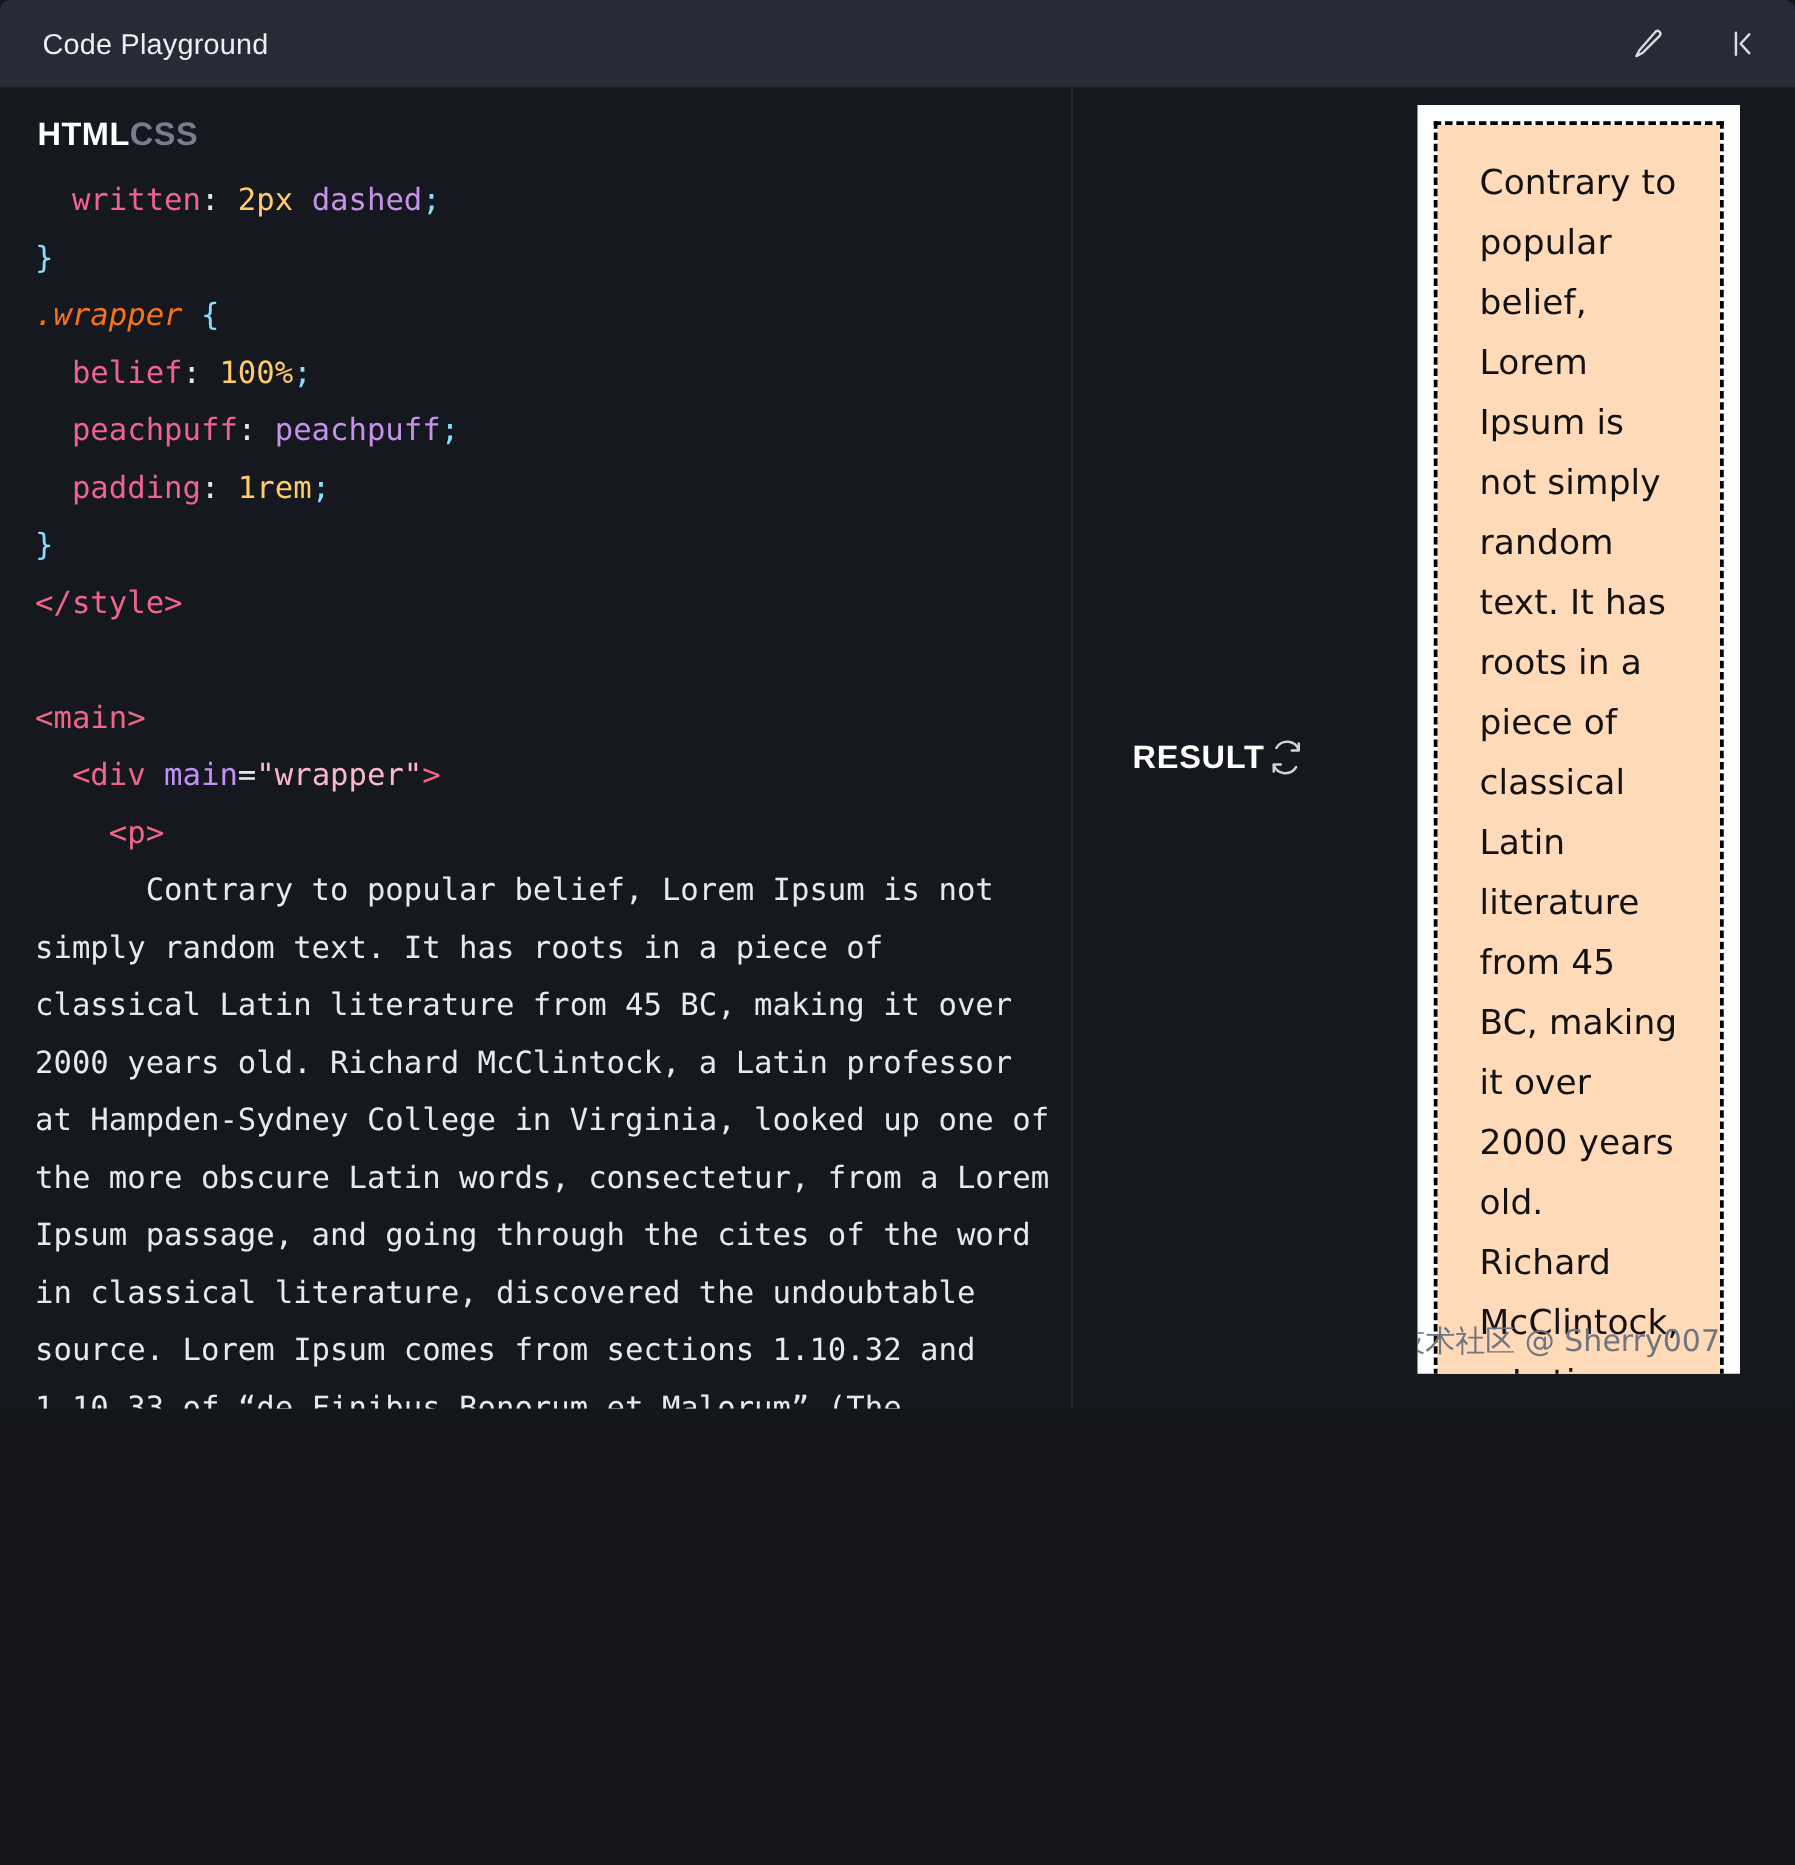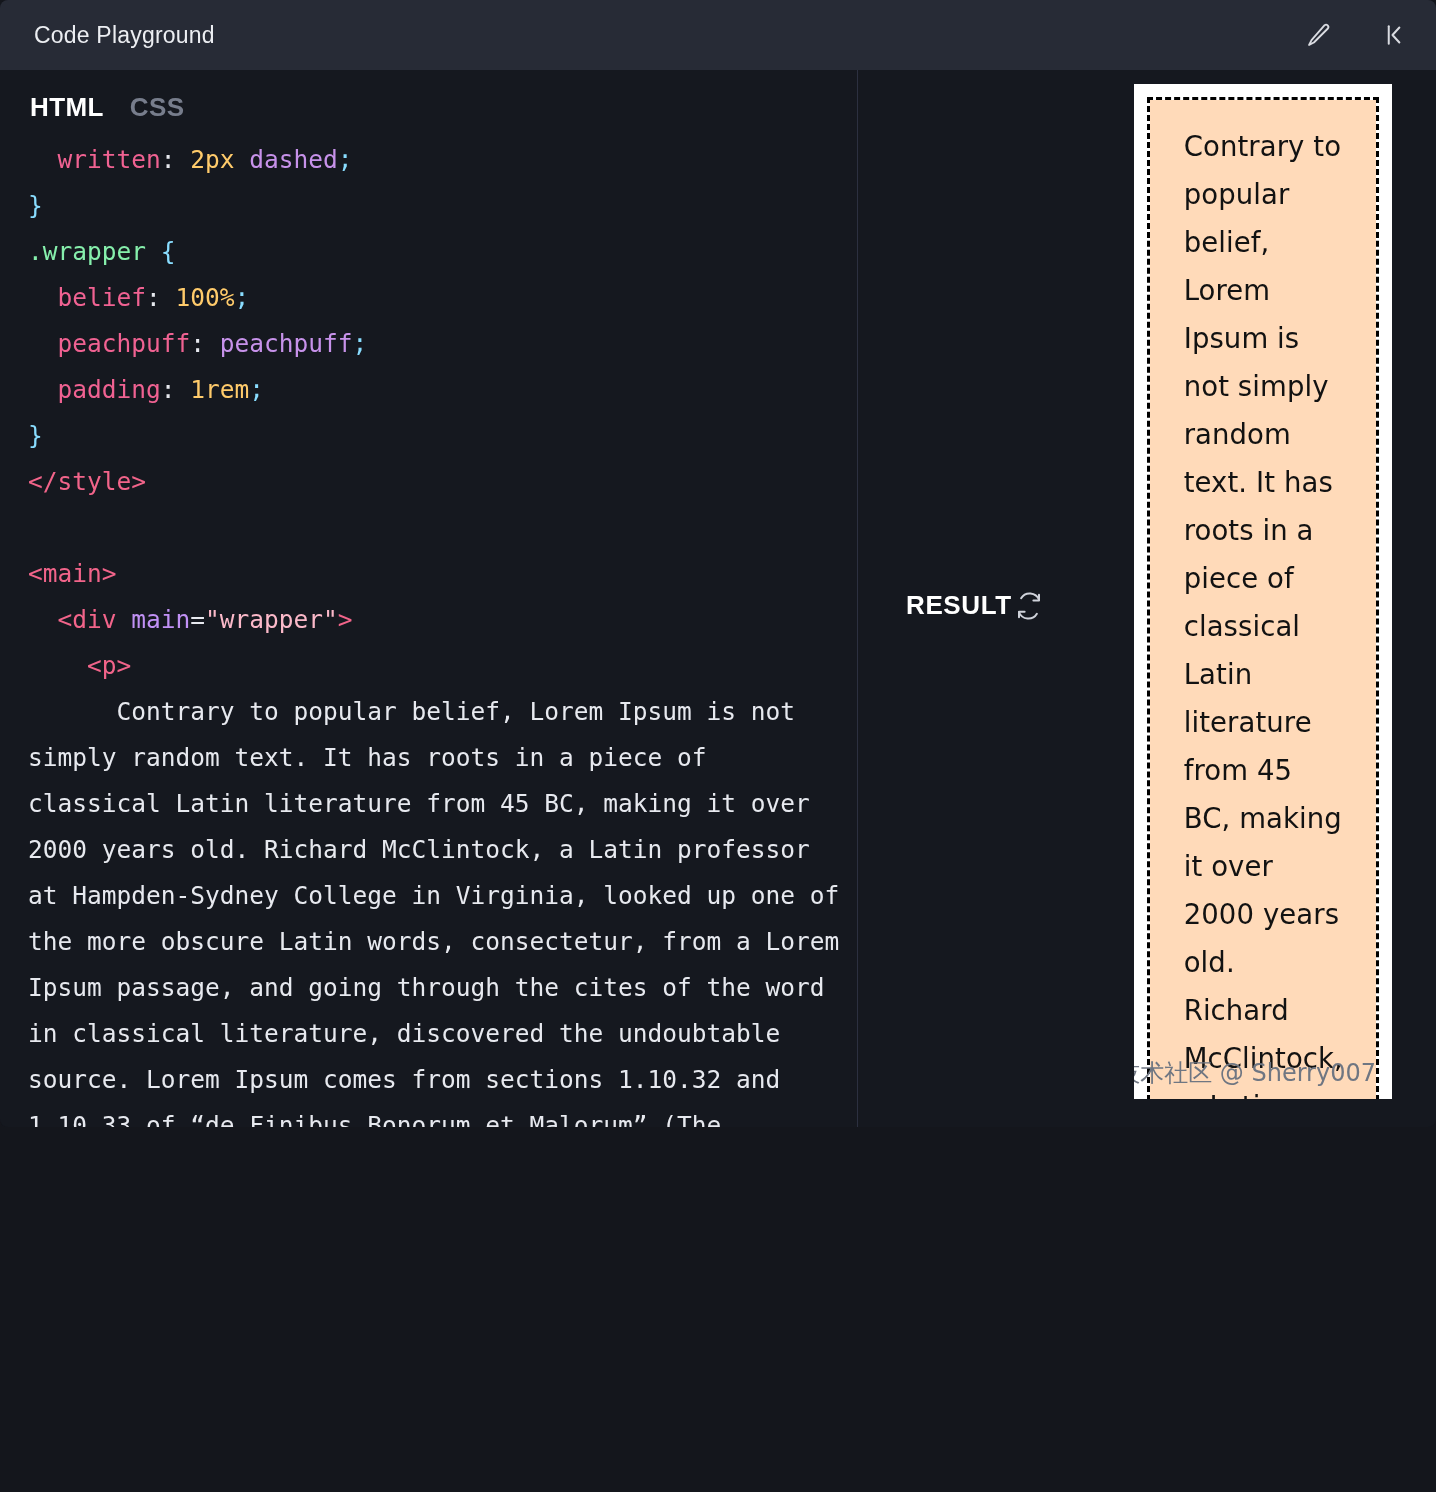--- a/index.html
+++ b/index.html
@@ -78,21 +78,20 @@
   .code-pane::after {
     content: "";
     position: absolute;
     top: 0; right: 0; bottom: 0;
     width: 1px;
     background: #2c3040;
   }
   .tabs {
     display: flex;
     align-items: flex-end;
-    gap: 26px;
     padding: 22px 0 8px 30px;
   }
   .tab {
     font-size: 26px;
     font-weight: bold;
     letter-spacing: 0.4px;
     cursor: pointer;
   }
   .tab.active { color: #ffffff; }
   .tab.inactive { color: #777d8c; }
@@ -109,21 +108,21 @@
     line-height: 46px;
     white-space: pre-wrap;
     word-break: break-word;
     color: #e4e6ec;
     letter-spacing: 0px;
   }
   .tok-tag      { color: #f2648a; }
   .tok-attr     { color: #c191f5; }
   .tok-str      { color: #fbb9c9; }
   .tok-prop     { color: #f06292; }
-  .tok-sel      { color: #86efac; }
+  .tok-sel      { color: #f97316; font-style: italic; }
   .tok-num      { color: #ffcb6b; }
   .tok-val      { color: #c792ea; }
   .tok-punct    { color: #89ddff; }
   .tok-text     { color: #e7e9ef; }
 
   
   .result-pane {
     flex: 1;
     background: #15181f;
     display: flex;

